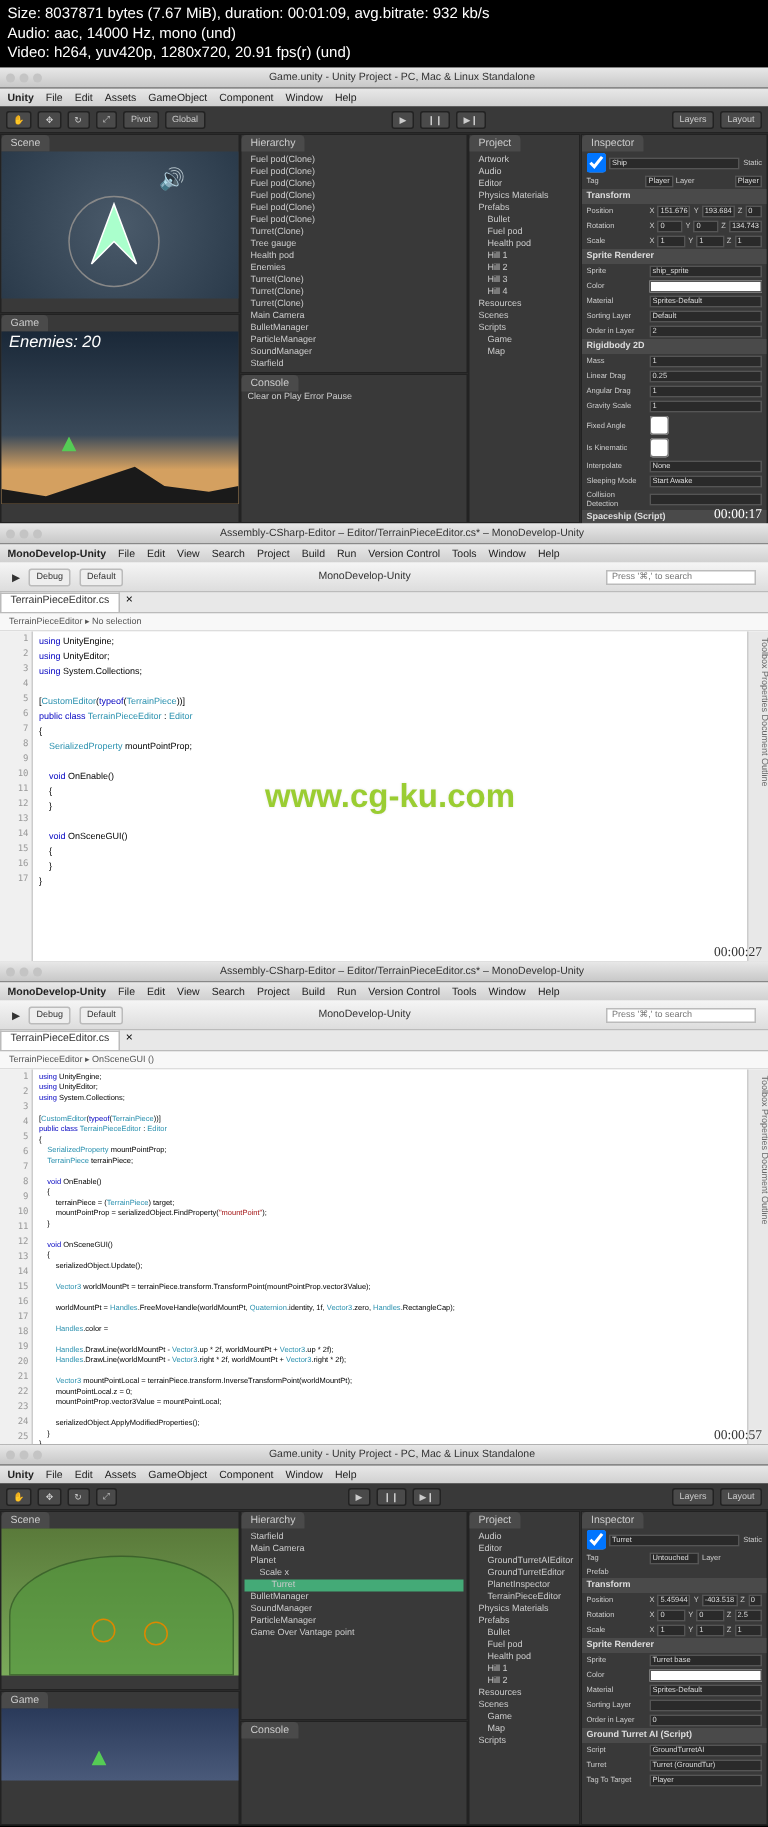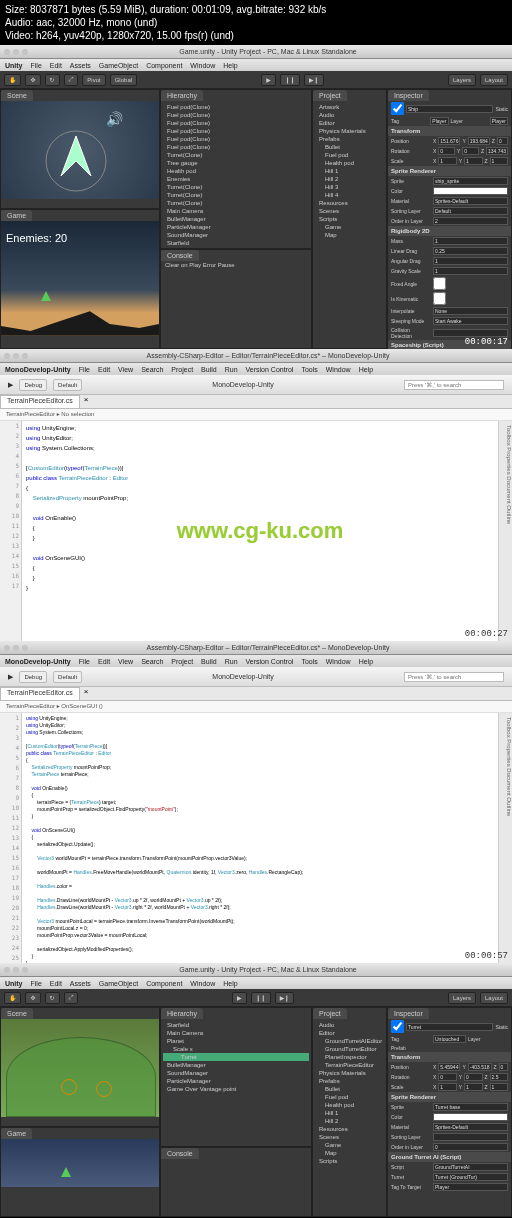--- a/index.html
+++ b/index.html
@@ -20,33 +20,33 @@
 .tool-btn { background: #4a4a4a; border: 1px solid #222; height: 12px; padding: 0 4px; color: #ccc; font-size: 6px; display: inline-flex; align-items: center; border-radius: 2px; }
 .unity-body { display: flex; height: 260px; }
 .unity-left { width: 160px; display: flex; flex-direction: column; }
 .scene-panel { background: #393939; height: 120px; border: 1px solid #222; position: relative; }
 .panel-tab { background: #4a4a4a; color: #ccc; font-size: 7px; padding: 2px 6px; display: inline-block; border-top-left-radius: 3px; border-top-right-radius: 3px; }
 .scene-view { background: radial-gradient(circle at 50% 50%, #4a5a6a, #2a3a4a); height: 98px; position: relative; }
 .compass { position: absolute; top: 20px; left: 35px; width: 80px; height: 80px; }
 .speaker-icon { position: absolute; top: 10px; right: 35px; color: #fff; font-size: 14px; }
 .game-panel { background: #393939; flex: 1; border: 1px solid #222; }
 .game-view { background: linear-gradient(#1a2838, #3a4a5a 60%, #d4a060 80%); height: 115px; position: relative; }
-.enemies-text { position: absolute; top: 11px; left: 5px; color: #fff; font-size: 11px; }
+.enemies-text { position: absolute; top: 1px; left: 5px; color: #fff; font-size: 11px; font-style: italic; }
 .mountain { position: absolute; bottom: 0; left: 0; width: 100%; height: 30px; }
 .unity-center { width: 152px; display: flex; flex-direction: column; }
 .hierarchy-panel { background: #393939; height: 160px; border: 1px solid #222; }
 .list-item { color: #ccc; font-size: 6px; padding: 1px 4px; }
 .console-panel { background: #393939; flex: 1; border: 1px solid #222; }
 .unity-right-a { width: 75px; background: #393939; border: 1px solid #222; }
 .unity-right-b { width: 125px; background: #393939; border: 1px solid #222; }
 .inspector-row { display: flex; padding: 1px 3px; color: #ccc; font-size: 5px; align-items: center; gap: 2px; }
 .inspector-label { width: 40px; }
 .inspector-field { background: #2a2a2a; border: 1px solid #555; flex: 1; height: 8px; color: #ddd; font-size: 5px; padding: 0 1px; }
 .section-header { background: #4a4a4a; color: #ddd; font-size: 6px; padding: 2px 3px; font-weight: bold; }
-.timestamp { position: absolute; bottom: 2px; right: 4px; color: #fff; font-size: 9px; font-family: Liberation Mono, monospace; }
+.timestamp { position: absolute; bottom: 2px; right: 4px; color: #fff; font-size: 9px; font-family: Liberation Serif, serif; }
 
 
 .mono-frame { background: #f0f0f0; position: relative; }
 .mono-toolbar { background: linear-gradient(#f5f5f5, #ddd); height: 20px; display: flex; align-items: center; padding: 0 8px; gap: 6px; border-bottom: 1px solid #bbb; font-size: 7px; color: #333; }
 .mono-body { display: flex; height: 220px; background: #fff; }
 .gutter { width: 22px; background: #f0f0f0; border-right: 1px solid #ccc; }
 .line-num { color: #999; font-size: 6px; text-align: right; padding: 0 2px; line-height: 10px; font-family: monospace; }
 .code-area { flex: 1; padding: 2px 4px; font-family: Consolas, monospace; font-size: 6px; line-height: 10px; position: relative; }
 .code-line { white-space: pre; }
 .kw { color: #0000c0; }
@@ -62,23 +62,23 @@
 .unity-bottom { position: relative; }
 .scene-green { background: linear-gradient(#5a7a3a, #7aaa5a); height: 115px; position: relative; }
 .platform-arc { position: absolute; bottom: 0; left: 5px; width: 150px; height: 80px; border-radius: 50% 50% 0 0; background: rgba(80, 150, 60, 0.6); border: 1px solid rgba(0,0,0,0.3); }
 .small-circle { position: absolute; width: 16px; height: 16px; border: 1px solid #d80; border-radius: 50%; }
 .game-sky { background: linear-gradient(#2a3a5a, #4a5a7a); height: 48px; position: relative; }
 </style>
 </head>
 <body>
 
 <div class="file-info section">
-  <div>Size: 8037871 bytes (5.59 MiB), duration: 00:01:09, avg.bitrate: 932 kb/s</div>
-  <div>Audio: aac, 32000 Hz, mono (und)</div>
-  <div>Video: h264, yuv420p, 1280x720, 15.00 fps(r) (und)</div>
+  <div>Size: 8037871 bytes (7.67 MiB), duration: 00:01:09, avg.bitrate: 932 kb/s</div>
+  <div>Audio: aac, 14000 Hz, mono (und)</div>
+  <div>Video: h264, yuv420p, 1280x720, 20.91 fps(r) (und)</div>
 </div>
 
 <div class="unity-frame section">
   <div class="mac-titlebar">
     <div class="mac-dots">
       <div class="mac-dot"></div>
       <div class="mac-dot"></div>
       <div class="mac-dot"></div>
     </div>
     <div class="title-text">Game.unity - Unity Project - PC, Mac &amp; Linux Standalone</div>

